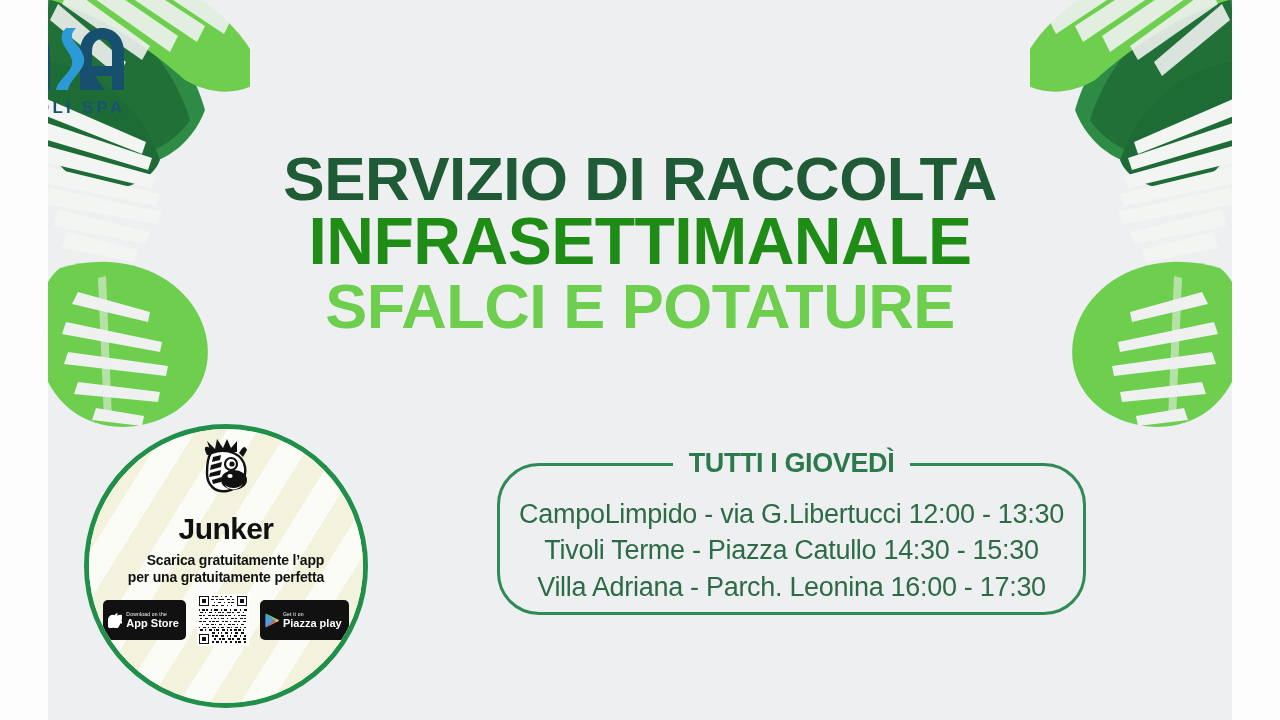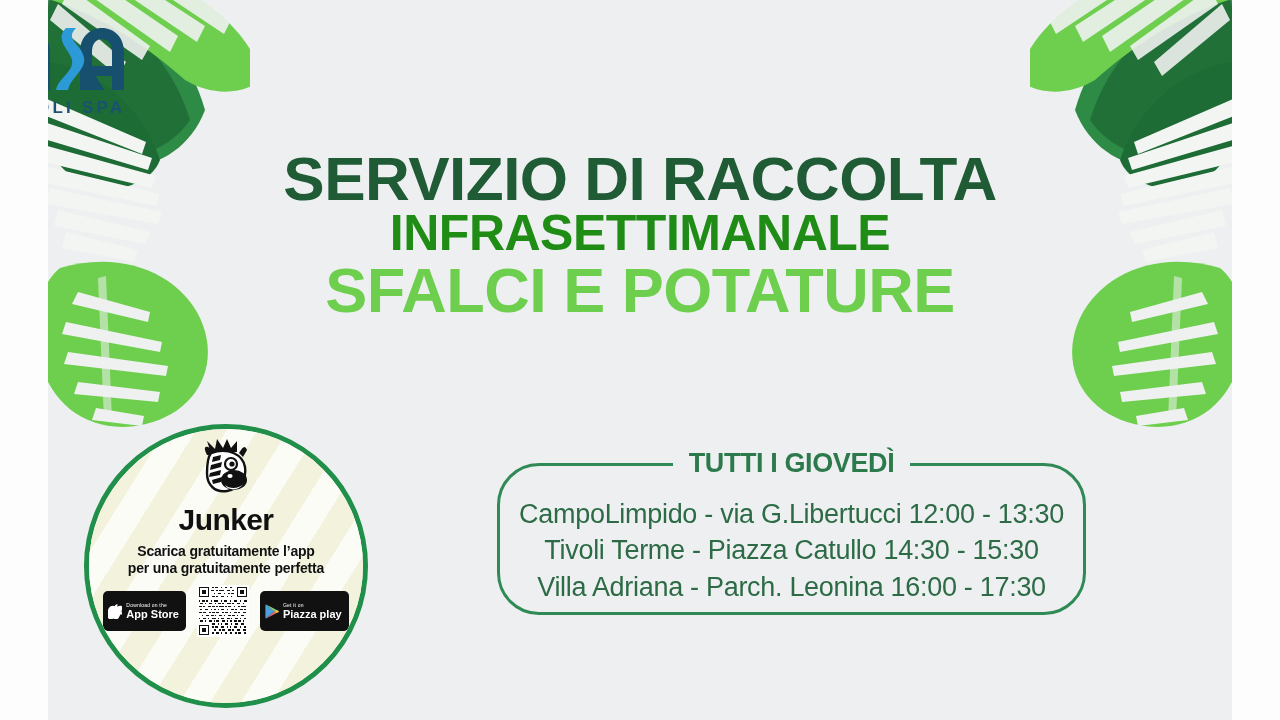--- a/index.html
+++ b/index.html
@@ -78,21 +78,21 @@
     text-align: center;
     z-index: 5;
   }
   .headline div {
     font-weight: 700;
     letter-spacing: -0.5px;
     line-height: 0.99;
     font-family: "Liberation Sans", sans-serif;
   }
   .hl-1 { font-size: 62px; color: #1f5b34; }
-  .hl-2 { font-size: 50px; color: #1f8c16; }
+  .hl-2 { font-size: 66px; color: #1f8c16; }
   .hl-3 { font-size: 63px; color: #6ecf4e; }
 
   
   .junker {
     position: absolute;
     left: 84px;
     top: 424px;
     width: 284px;
     height: 284px;
     border-radius: 50%;
@@ -115,33 +115,33 @@
     position: absolute;
     inset: 0;
     display: flex;
     flex-direction: column;
     align-items: center;
     padding-top: 8px;
     box-sizing: border-box;
   }
   .zebra { margin-top: 2px; }
   .junker-word {
-    margin-top: 4px;
+    margin-top: 13px;
     font-size: 30px;
     font-weight: 700;
     color: #111111;
     letter-spacing: -0.6px;
     font-family: "Liberation Sans", sans-serif;
   }
   .junker-tag {
     margin-top: 6px;
     font-size: 14px;
     font-weight: 700;
     color: #111111;
-    text-align: center;
+    text-align: right;
     line-height: 1.18;
     letter-spacing: -0.2px;
   }
   .junker-stores {
     margin-top: 9px;
     width: 100%;
     display: flex;
     align-items: center;
     justify-content: center;
     gap: 11px;

